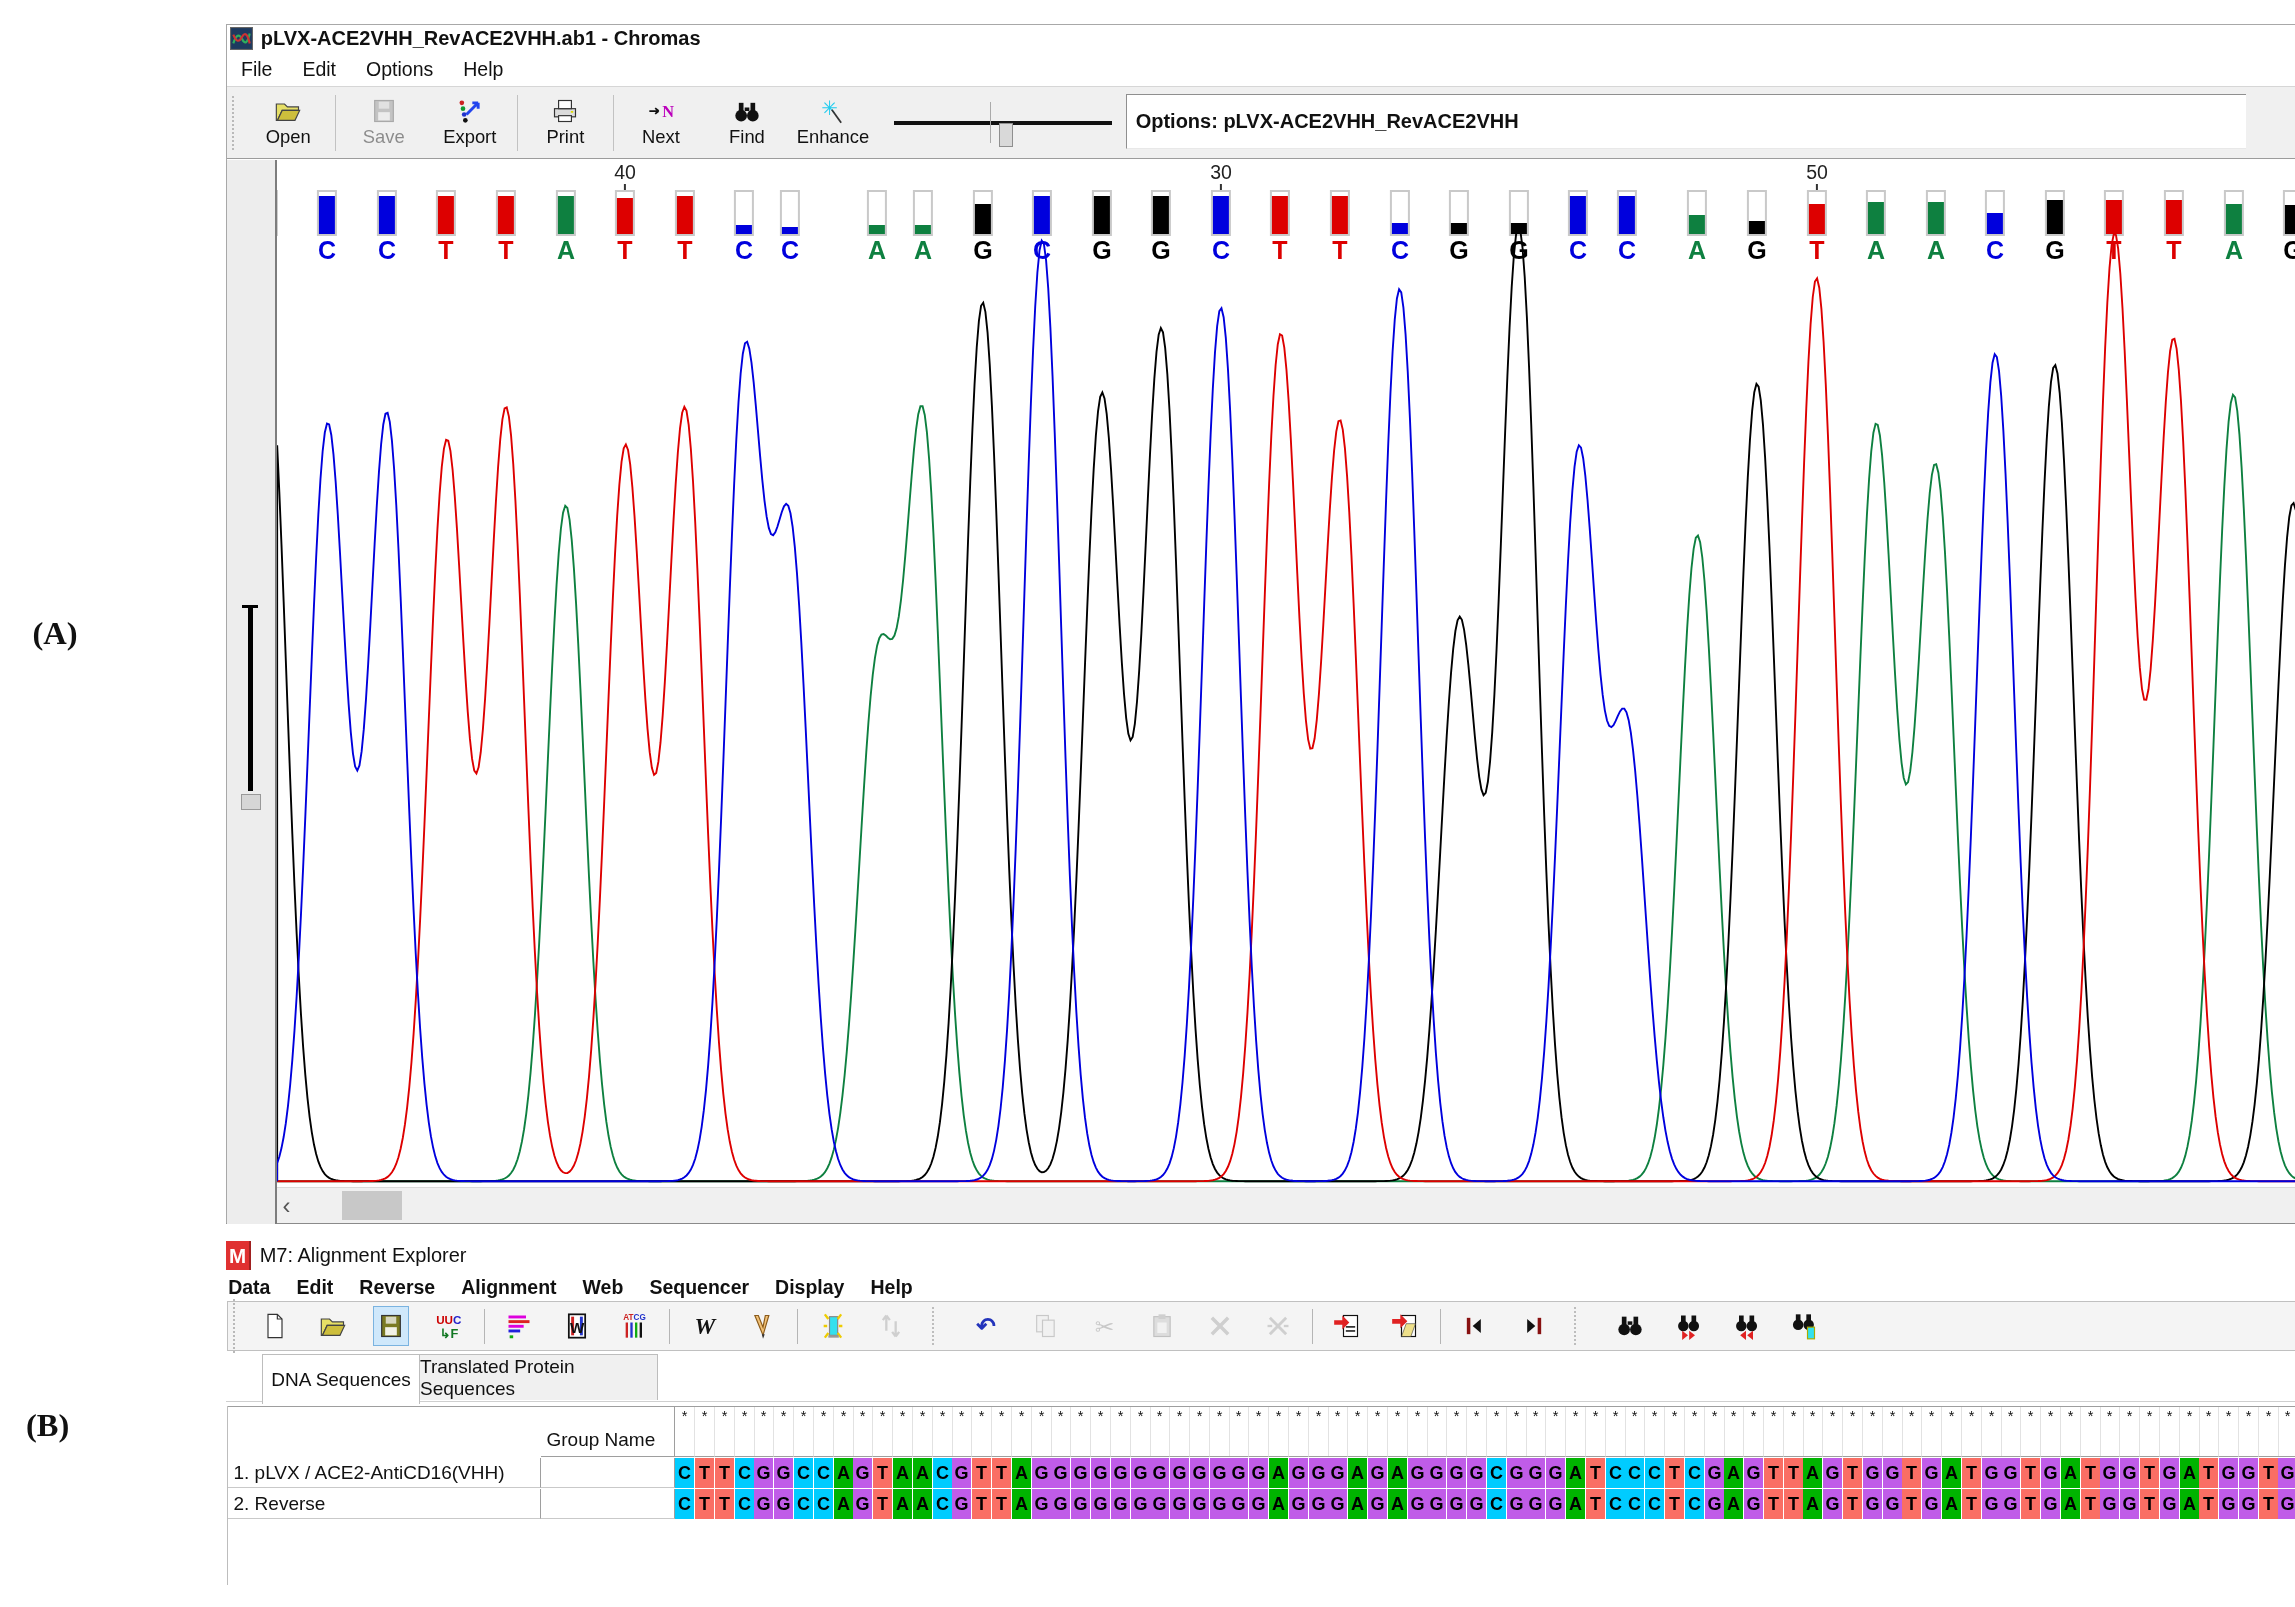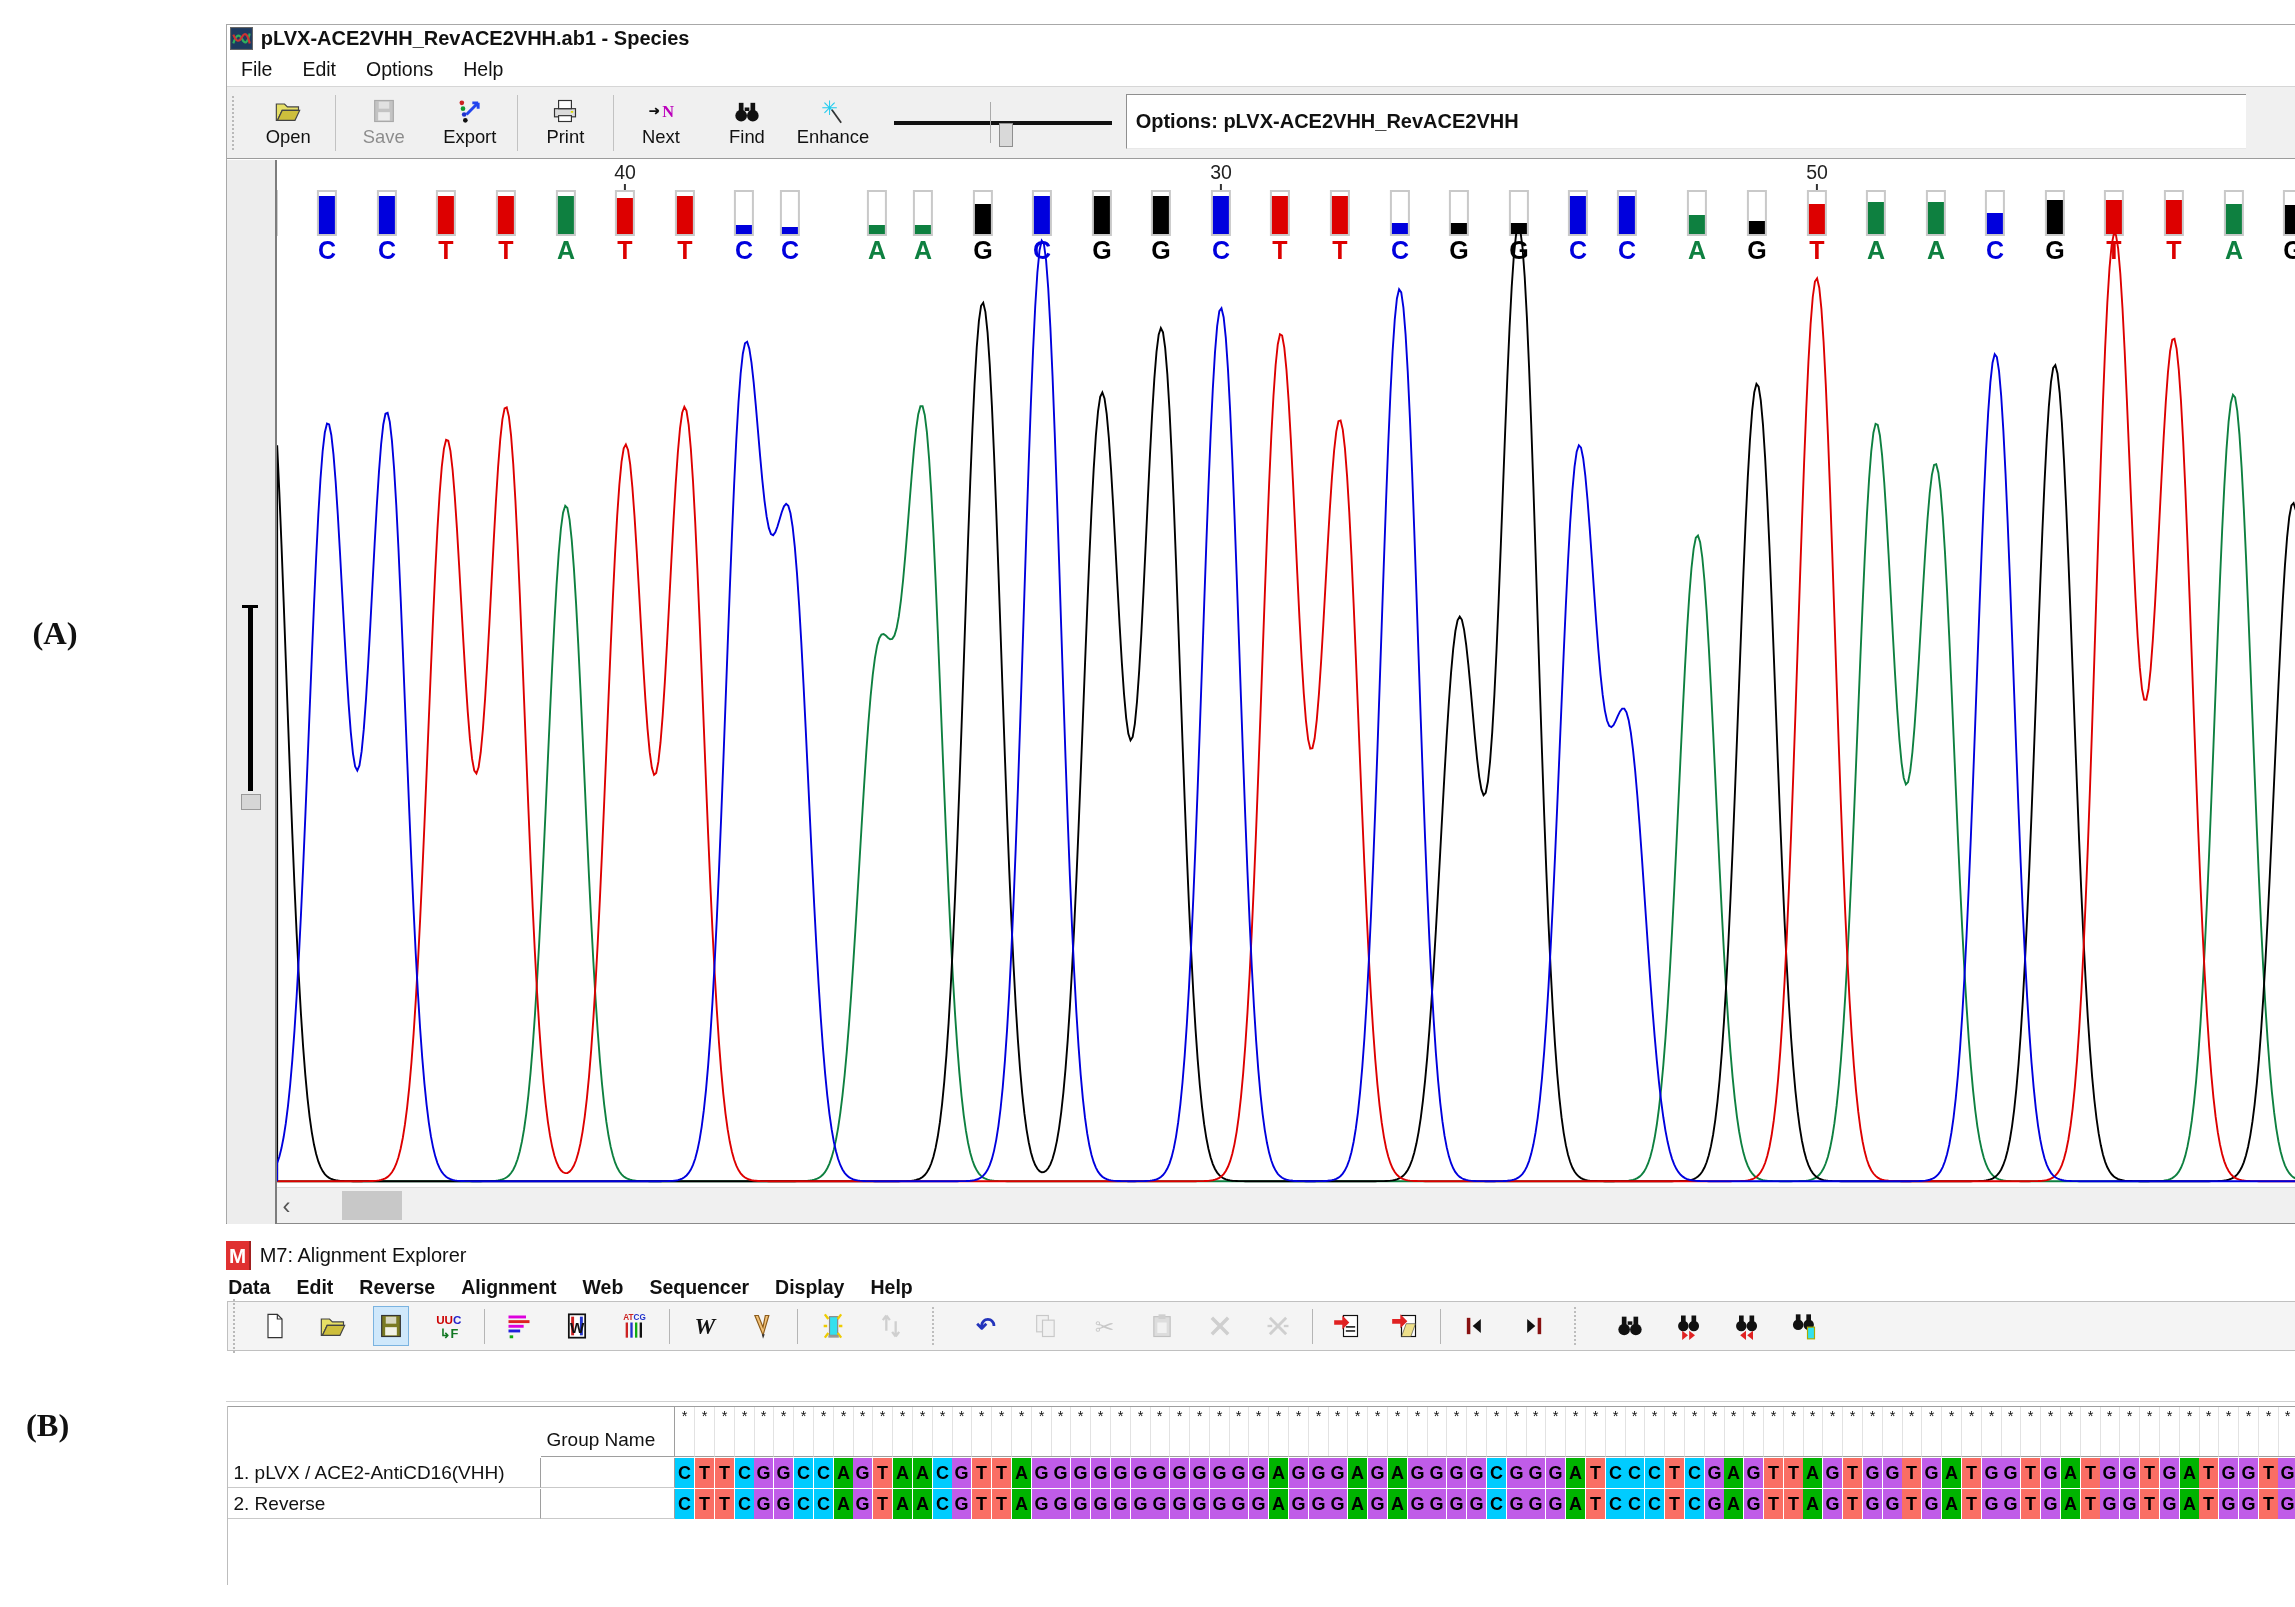--- a/index.html
+++ b/index.html
@@ -86,21 +86,21 @@
 
   <div id="winA">
     <div class="titlebar">
       <span class="appicon">
         <svg viewBox="0 0 42 42">
             <rect x="1" y="1" width="40" height="40" fill="#1d3a5f" stroke="#666" stroke-width="2"></rect>
         <path d="M6 30 Q14 6 22 22 Q30 38 36 12" fill="none" stroke="#2fae5c" stroke-width="4"></path>
         <path d="M6 14 Q14 34 22 18 Q30 4 36 30" fill="none" stroke="#cc3333" stroke-width="4"></path>
           </svg>
       </span>
-      <span class="ttext">pLVX-ACE2VHH_RevACE2VHH.ab1 - Species</span>
+      <span class="ttext">pLVX-ACE2VHH_RevACE2VHH.ab1 - Chromas</span>
     </div>
     <div class="menubar" id="menuA">
         <div class="mitem">File</div>
         <div class="mitem">Edit</div>
         <div class="mitem">Options</div>
         <div class="mitem">Help</div>
       </div>
     <div id="toolbarA">
       <div class="hgrip"></div>
       <div id="tbtnsA" style="display:flex;align-items:center;">
@@ -604,20 +604,28 @@
                 <circle cx="32" cy="22" r="9" fill="#111"></circle>
                 <rect x="10" y="4" width="8" height="12" fill="#111"></rect>
                 <rect x="28" y="4" width="8" height="12" fill="#111"></rect>
                 <rect x="30" y="26" width="12" height="20" fill="#33e0ee" stroke="#aa0" stroke-width="2"></rect>
               </svg>
             </div>
           </div>
         </div>
     </div>
 
+    <div id="tabstrip">
+      <div class="tab active" style="left:0;width:156px;">
+        <span>DNA Sequences</span>
+      </div>
+      <div class="tab" style="left:157px;width:237px;">
+        <span>Translated Protein Sequences</span>
+      </div>
+    </div>
     <div id="tabline"></div>
 
     <div id="tableB">
       <div class="hcell" style="left:313px;width:134px;">
         <span>Group Name</span>
       </div>
       <div id="consensusRow"></div>
 
       <div class="rncell" style="left:0;top:51px;width:313px;height:30px;">
         <span>1. pLVX / ACE2-AntiCD16(VHH)</span>

